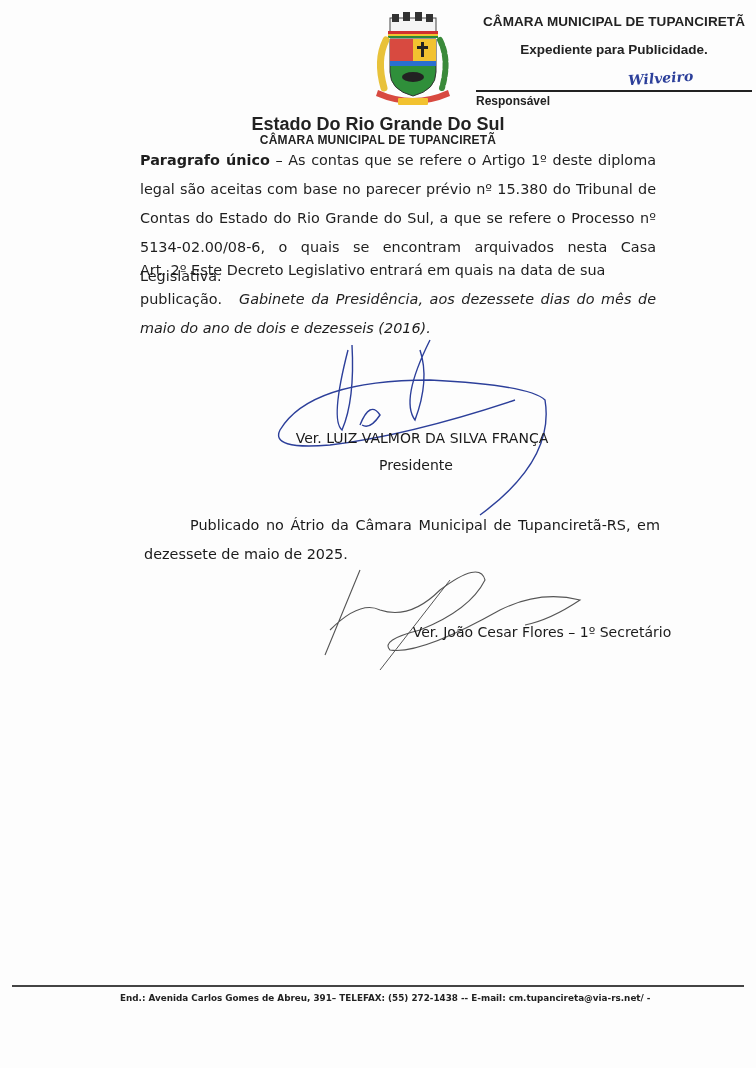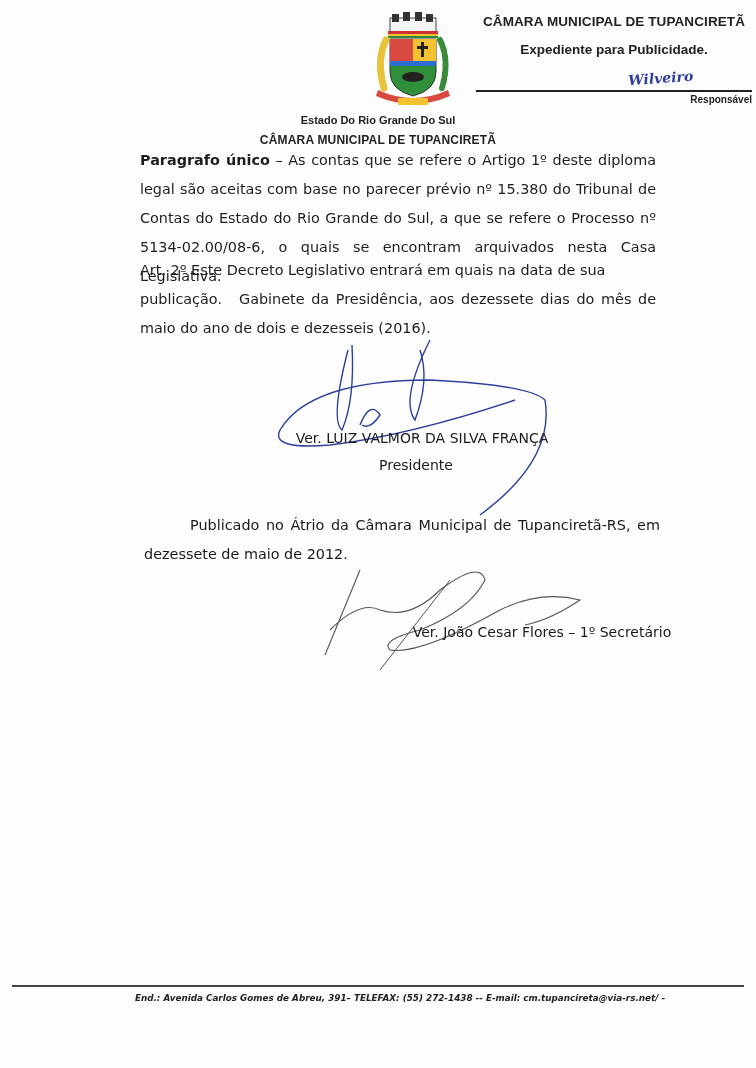--- a/index.html
+++ b/index.html
@@ -12,36 +12,36 @@
   
   #coat { left: 368px; top: 10px; width: 90px; height: 100px; }
   
   #stamp { left: 476px; top: 14px; width: 276px; font-family: "Liberation Sans", sans-serif; font-weight: bold; color: #222; }
   #stamp .l1 { font-size: 13.5px; text-align: center; letter-spacing: 0.1px; }
   #stamp .l2 { font-size: 13.5px; margin-top: 2px; white-space: nowrap; }
   #stamp .l2 .hand { font-family: "DejaVu Serif", serif; font-style: italic; font-weight: normal; color: #2c3f9a; font-size: 16px; text-decoration: underline; text-decoration-color: #333; }
   #stamp .l3 { font-size: 13.5px; text-align: center; margin-top: 13px; }
   #stamp .sig { position: absolute; left: 152px; top: 56px; font-family: "DejaVu Serif", serif; font-style: italic; color: #2c3f9a; font-size: 14px; transform: rotate(-4deg); }
   #stamp .line { position: absolute; left: 0; top: 76px; width: 276px; height: 1.5px; background: #222; }
-  #stamp .resp { position: absolute; left: 0; top: 80px; width: 276px; text-align: right; font-size: 10px; }
+  #stamp .resp { position: absolute; left: 0; top: 80px; width: 276px; text-align: left; font-size: 12px; }
   
-  #h1 { left: 0; width: 756px; top: 114px; text-align: center; font-family: "Liberation Sans", sans-serif; font-weight: bold; font-size: 11px; color: #222; }
+  #h1 { left: 0; width: 756px; top: 114px; text-align: center; font-family: "Liberation Sans", sans-serif; font-weight: bold; font-size: 18px; color: #222; }
   #h2 { left: 0; width: 756px; top: 133px; text-align: center; font-family: "Liberation Sans", sans-serif; font-weight: bold; font-size: 12px; color: #222; letter-spacing: 0.2px; }
   
   .body-text { left: 140px; width: 516px; font-family: "DejaVu Sans", sans-serif; font-size: 14.4px; line-height: 29px; color: #1e1e1e; }
   #p1 { top: 146px; text-align: justify; text-align-last: left; }
   #p1 b { font-weight: bold; }
   #p2 { top: 256px; }
-  #p3 { top: 285px; text-align: justify; text-indent: 99px; }
+  #p3 { top: 285px; text-align: justify; text-indent: 99px; font-style: italic; }
   #sig1-name { left: 0; width: 756px; top: 430px; text-align: center; font-size: 14px; margin-left: 44px; }
   #sig1-role { left: 0; width: 756px; top: 457px; text-align: center; font-size: 14px; margin-left: 38px; }
   #pub { left: 144px; width: 516px; top: 511px; text-align: justify; text-indent: 46px; font-size: 14.4px; line-height: 29px; }
   #sig2-name { left: 0; width: 756px; top: 624px; text-align: center; font-size: 14px; margin-left: 164px; }
   #footer-rule { left: 12px; width: 732px; top: 985px; height: 1.5px; background: #444; }
-  #footer { left: 120px; width: 560px; top: 993px; text-align: center; font-family: "DejaVu Sans", sans-serif; font-weight: bold; font-style: italic; font-size: 8.8px; line-height: 11px; color: #222; }
+  #footer { left: 120px; width: 560px; top: 993px; text-align: left; font-family: "DejaVu Sans", sans-serif; font-weight: bold; font-size: 8.8px; line-height: 11px; color: #222; }
   svg.ink { position: absolute; overflow: visible; }
 </style>
 </head>
 <body>
 
 <div id="coat" class="abs">
   <svg width="90" height="100" viewBox="0 0 90 100">
 
     <rect x="22" y="8" width="46" height="14" fill="#f4f4f4" stroke="#444" stroke-width="1"></rect>
     <rect x="24" y="4" width="7" height="8" fill="#333"></rect>
@@ -84,21 +84,21 @@
 <div id="p2" class="abs body-text">Art. 2º Este Decreto Legislativo entrará em quais na data de sua publicação.</div>
 <div id="p3" class="abs body-text">Gabinete da Presidência, aos dezessete dias do mês de maio do ano de dois e dezesseis (2016).</div>
 
 <svg class="ink" style="left:270px;top:340px;" width="300" height="200">
   <path d="M10 90 Q40 40 160 40 Q260 45 275 60 Q285 120 210 175 M10 90 Q0 110 60 105 Q140 95 245 60" stroke="#2c3f9a" stroke-width="1.4" fill="none"></path>
   <path d="M78 10 Q60 80 72 90 Q85 60 82 5 M90 85 Q100 60 110 75 Q100 90 92 85 M160 0 Q130 60 145 80 Q160 40 150 10" stroke="#2c3f9a" stroke-width="1.4" fill="none"></path>
 </svg>
 <div id="sig1-name" class="abs">Ver. LUIZ VALMOR DA SILVA FRANÇA</div>
 <div id="sig1-role" class="abs">Presidente</div>
 
-<div id="pub" class="abs">Publicado no Átrio da Câmara Municipal de Tupanciretã-RS, em dezessete de maio de 2012.</div>
+<div id="pub" class="abs">Publicado no Átrio da Câmara Municipal de Tupanciretã-RS, em dezessete de maio de 2025.</div>
 
 <svg class="ink" style="left:320px;top:560px;" width="280" height="110">
   <path d="M40 10 L5 95 M10 70 Q40 40 60 50 Q90 60 120 30 Q160 0 165 20 Q150 50 100 70 Q60 80 70 90 Q100 95 180 50 Q220 30 260 40 Q230 60 205 65" stroke="#555" stroke-width="1.1" fill="none"></path>
   <path d="M130 20 L60 110" stroke="#555" stroke-width="1" fill="none"></path>
 </svg>
 <div id="sig2-name" class="abs">Ver. João Cesar Flores – 1º Secretário</div>
 
 <div id="footer-rule" class="abs"></div>
 <div id="footer" class="abs">
   <div>End.: Avenida Carlos Gomes de Abreu, 391– TELEFAX: (55) 272-1438 --  E-mail: cm.tupancireta@via-rs.net/ -</div>

